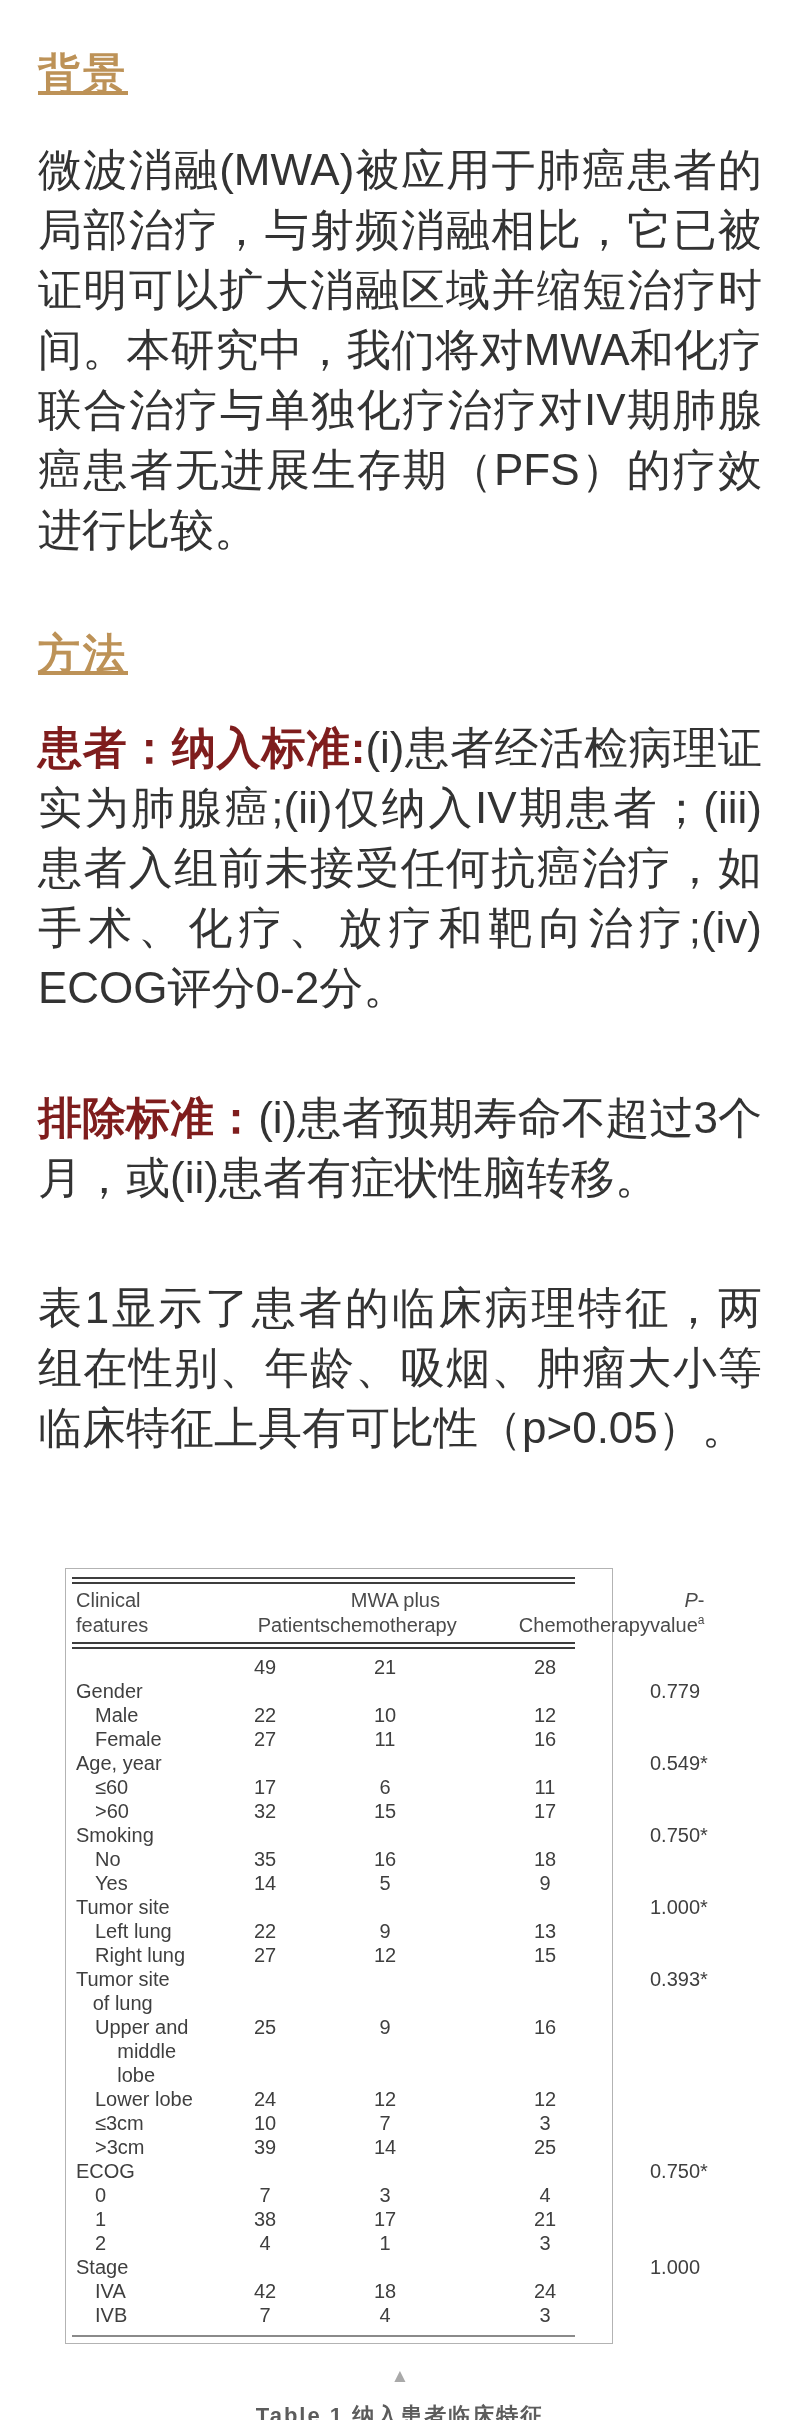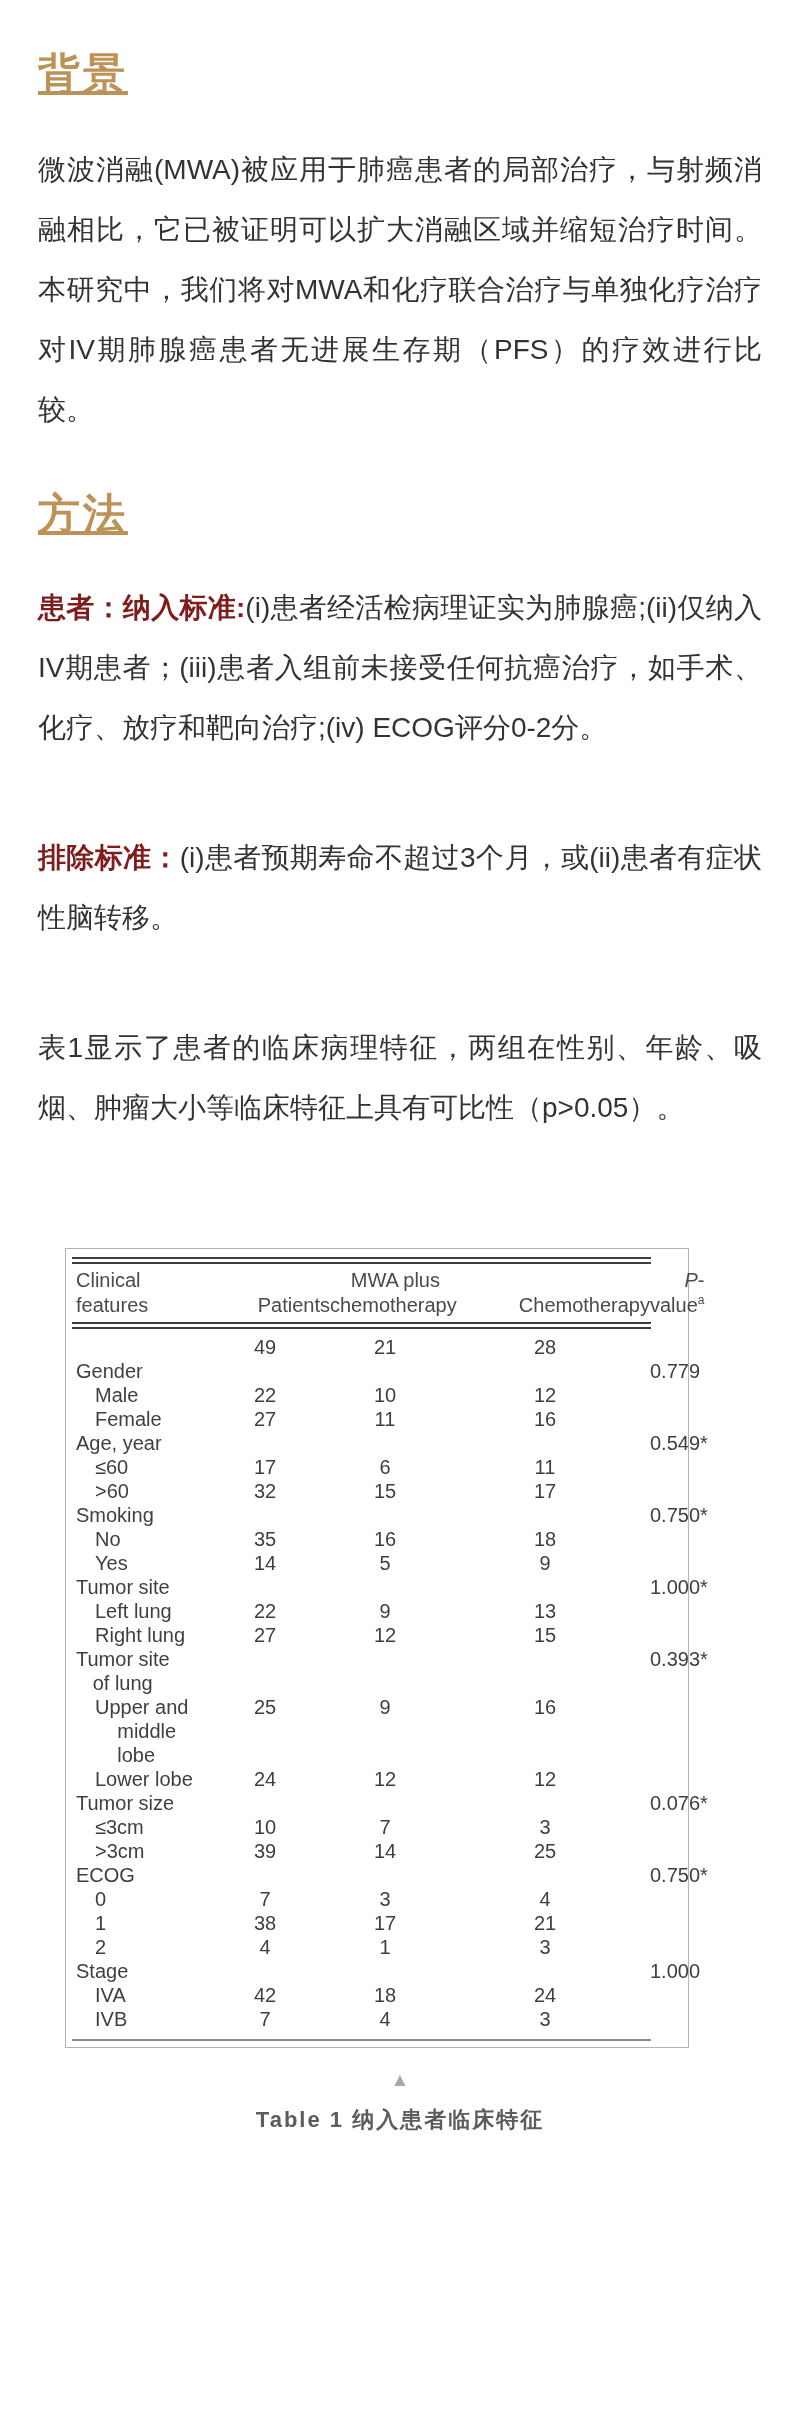--- a/index.html
+++ b/index.html
@@ -4,34 +4,34 @@
 <style>
   html,body{margin:0;padding:0;background:#ffffff;}
   body{width:800px;height:2420px;overflow:hidden;font-family:"Liberation Sans","DejaVu Sans",sans-serif;}
   .page{padding:52px 38px 0 38px;box-sizing:border-box;}
 
   .gold-heading{
     font-family:"Liberation Serif","DejaVu Serif",serif;
     font-size:42px;line-height:44px;font-weight:bold;
     color:#bd9257;letter-spacing:3px;margin:0;text-decoration:underline;
   }
-  .gold-heading.methods{margin-top:52px;}
+  .gold-heading.methods{margin-top:72px;}
 
   .para{
-    font-size:28px;line-height:60px;color:#333333;
+    font-size:44px;line-height:60px;color:#333333;
     text-align:justify;margin:0;
   }
   .para.first{margin-top:44px;}
   .para.after-heading{margin-top:42px;}
   .para.spaced{margin-top:70px;}
   .para strong{font-weight:bold;color:#7f1d1d;}
 
   
   .table-box{
-    margin-top:110px;margin-left:27px;width:624px;
+    margin-top:110px;margin-left:27px;width:548px;
     border:1px solid #b3b3b3;background:#ffffff;
     padding:8px 37px 6px 6px;box-sizing:border-box;
     color:#3f3f3f;font-size:20px;
   }
   .rule-double{height:3px;border-top:2px solid #3d3d3d;border-bottom:2px solid #3d3d3d;}
   .rule-single{height:0;border-top:2px solid #8a8a8a;margin-top:8px;}
   .tgrid{display:grid;grid-template-columns:128px 130px 110px 210px 1fr;align-items:start;}
   .thead{margin-top:4px;padding-bottom:4px;}
   .thead .hcell{color:#4a4a4a;line-height:25px;white-space:pre-line;}
   .hcell.c1{text-align:left;padding-left:4px;}
@@ -199,27 +199,20 @@
           <div class="cell-p"></div>
         </div>
         <div class="tgrid trow">
           <div class="cell-feature ind">Lower lobe</div>
           <div class="cell-num">24</div>
           <div class="cell-num">12</div>
           <div class="cell-num">12</div>
           <div class="cell-p"></div>
         </div>
         <div class="tgrid trow">
-          <div class="cell-feature">Tumor size</div>
-          <div class="cell-num"></div>
-          <div class="cell-num"></div>
-          <div class="cell-num"></div>
-          <div class="cell-p">0.076*</div>
-        </div>
-        <div class="tgrid trow">
           <div class="cell-feature ind">≤3cm</div>
           <div class="cell-num">10</div>
           <div class="cell-num">7</div>
           <div class="cell-num">3</div>
           <div class="cell-p"></div>
         </div>
         <div class="tgrid trow">
           <div class="cell-feature ind">&gt;3cm</div>
           <div class="cell-num">39</div>
           <div class="cell-num">14</div>

